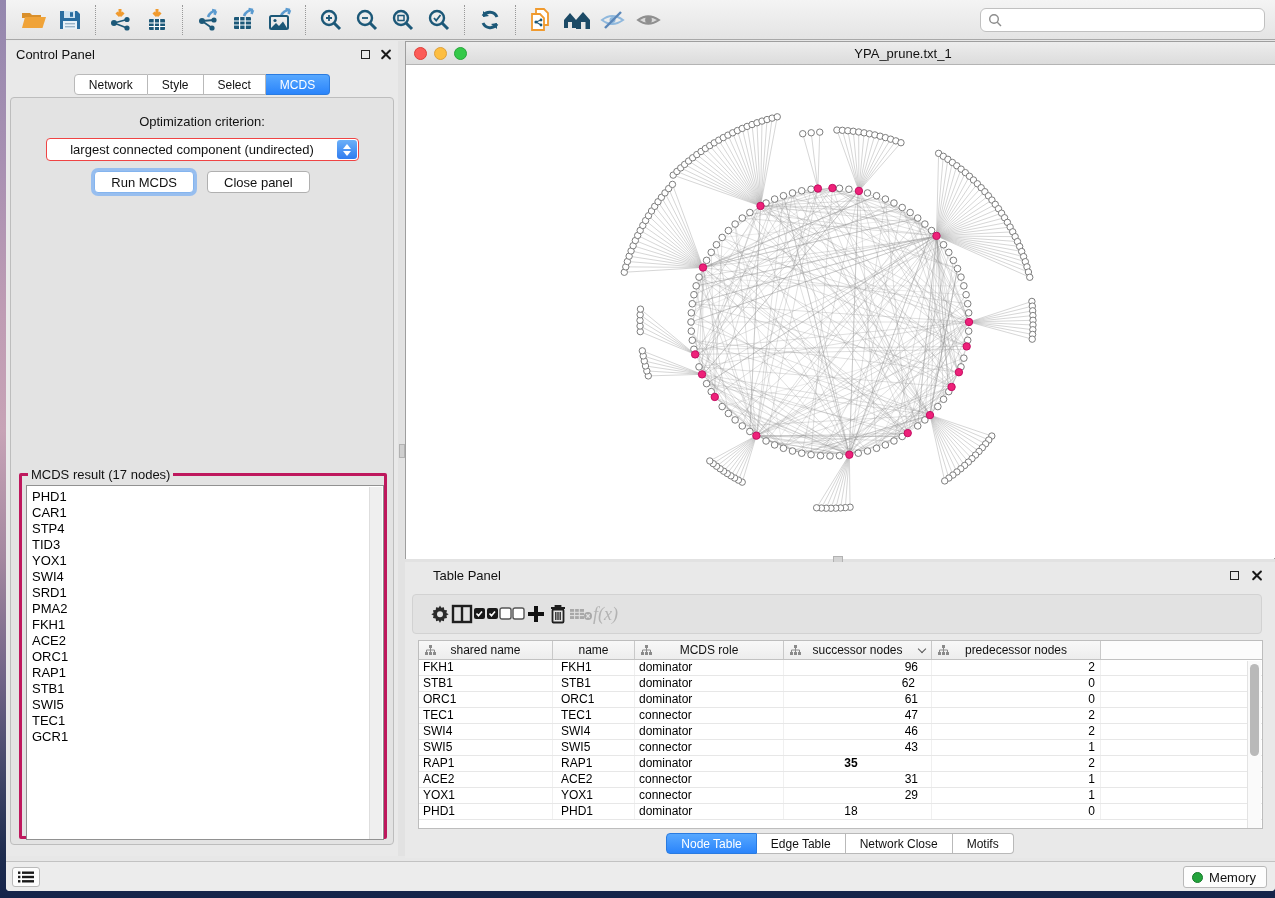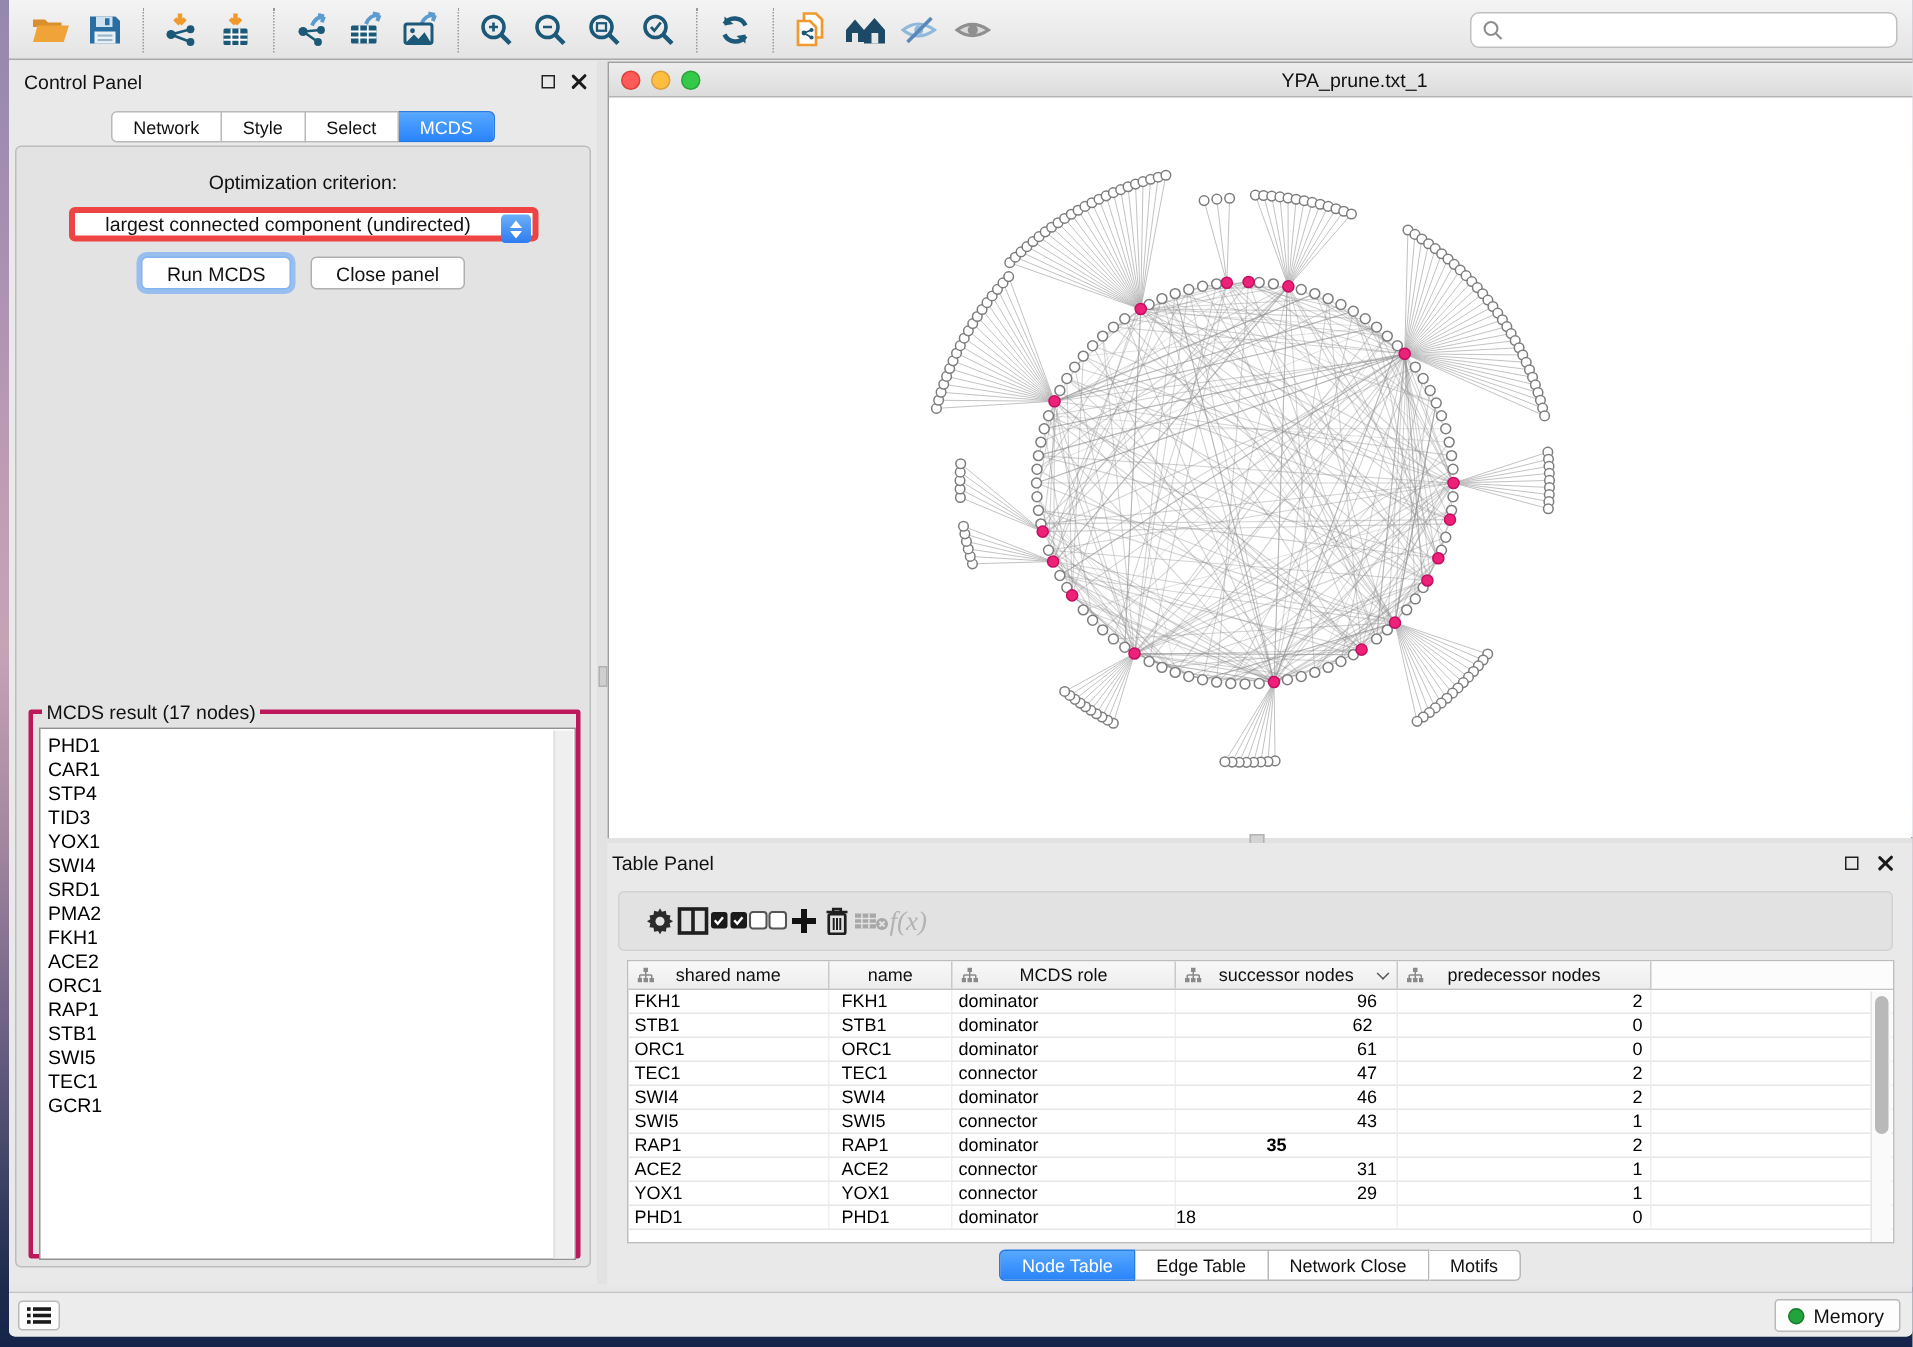--- a/index.html
+++ b/index.html
@@ -33,21 +33,21 @@
   .cp-tabs, .tp-tabs { display:flex; justify-content:center; }
   .cp-tabs { position:absolute; top:33px; left:0; width:100%; z-index:2; }
   .tab { height:21px; padding:0 14px; background:#fff; border:1px solid #b9b9b9; border-left:none;
     font-size:12px; color:#111; display:flex; align-items:center; cursor:pointer; }
   .tab:first-child { border-left:1px solid #b9b9b9; border-radius:4px 0 0 4px; }
   .tab:last-child { border-radius:0 4px 4px 0; }
   .tab.active { background:linear-gradient(180deg,#57a8ff,#2a84fb); border-color:#2a7be0; color:#fff; }
   .cp-content { position:absolute; left:4px; top:56px; width:384px; height:748px;
     background:#e3e3e3; border:1px solid #bdbdbd; border-radius:4px; }
   .opt-label { margin-top:16px; text-align:center; font-size:13px; color:#111; }
-  .select { margin:9px auto 0; width:313px; height:23px; background:#fff; border:4px solid #ef4444; border-radius:4px;
+  .select { margin:9px auto 0; width:313px; height:23px; background:#fff; border:1px solid #ef4444; border-radius:4px;
     display:flex; align-items:center; cursor:pointer; position:relative; }
   .select .sel-text { flex:1; font-size:13px; text-align:center; color:#111; padding-right:20px; }
   .stepper { position:absolute; right:1px; top:1px; width:20px; height:19px; border-radius:3px;
     background:linear-gradient(180deg,#6cb0f8,#2f7cf0); display:flex; flex-direction:column; align-items:center; justify-content:center; gap:2px; }
   .stepper .up { width:0; height:0; border-left:4px solid transparent; border-right:4px solid transparent; border-bottom:5px solid #fff; }
   .stepper .down { width:0; height:0; border-left:4px solid transparent; border-right:4px solid transparent; border-top:5px solid #fff; }
   .btn-row { margin-top:10px; display:flex; justify-content:center; gap:13px; }
   .btn { height:22px; padding:0 16px; background:#fff; border:1px solid #b0b0b0; border-radius:4px; font-size:13px;
     font-family:"Liberation Sans",sans-serif; color:#111; cursor:pointer; }
   .btn.focus-ring { box-shadow:0 0 0 3px rgba(90,160,250,.55); border-color:#84b4ee; }
@@ -990,21 +990,21 @@
         <circle cx="530.480177593538" cy="170.8664603020037" r="3.7" fill="#ee2179" stroke="#c40e63" stroke-width="1"></circle>
       </svg>
   </div>
 
   <div class="h-splitter">
       <div class="handle"></div>
     </div>
 
   <div class="table-panel">
     <div class="panel-header">
-      <span class="panel-title" style="margin-left:3px;text-align:center;">Table Panel</span>
+      <span class="panel-title" style="margin-left:28px;text-align:center;">Table Panel</span>
       <span class="win-btn" style="right:34px;">
           <span class="float-glyph"></span>
         </span>
       <span class="win-btn" style="right:12px;">
           <span class="close-glyph"></span>
         </span>
     </div>
 
     <div class="tp-toolbar">
       <button class="tp-icon">
@@ -1166,21 +1166,21 @@
             <div class="t-cell" style="width: 134px; text-align: left; padding: 0px 0px 0px 4px;">YOX1</div>
             <div class="t-cell" style="width: 82px; text-align: left; padding: 0px 0px 0px 8px;">YOX1</div>
             <div class="t-cell" style="width: 149px; text-align: left; padding: 0px 0px 0px 4px;">connector</div>
             <div class="t-cell" style="width: 148px; text-align: right; padding: 0px 13px 0px 0px;">29</div>
             <div class="t-cell" style="width: 169px; text-align: right; padding: 0px 5px 0px 0px;">1</div>
           </div>
           <div class="t-row">
             <div class="t-cell" style="width: 134px; text-align: left; padding: 0px 0px 0px 4px;">PHD1</div>
             <div class="t-cell" style="width: 82px; text-align: left; padding: 0px 0px 0px 8px;">PHD1</div>
             <div class="t-cell" style="width: 149px; text-align: left; padding: 0px 0px 0px 4px;">dominator</div>
-            <div class="t-cell" style="width: 148px; text-align: left; padding: 0px 13px 0px 0px;">18</div>
+            <div class="t-cell" style="width: 148px; text-align: center; padding: 0px 13px 0px 0px;">18</div>
             <div class="t-cell" style="width: 169px; text-align: right; padding: 0px 5px 0px 0px;">0</div>
           </div>
         </div>
       <div class="t-scroll">
           <div class="t-thumb"></div>
         </div>
     </div>
 
     <div class="tp-tabs" id="tp-tabs">
         <div class="tab active">Node Table</div>

